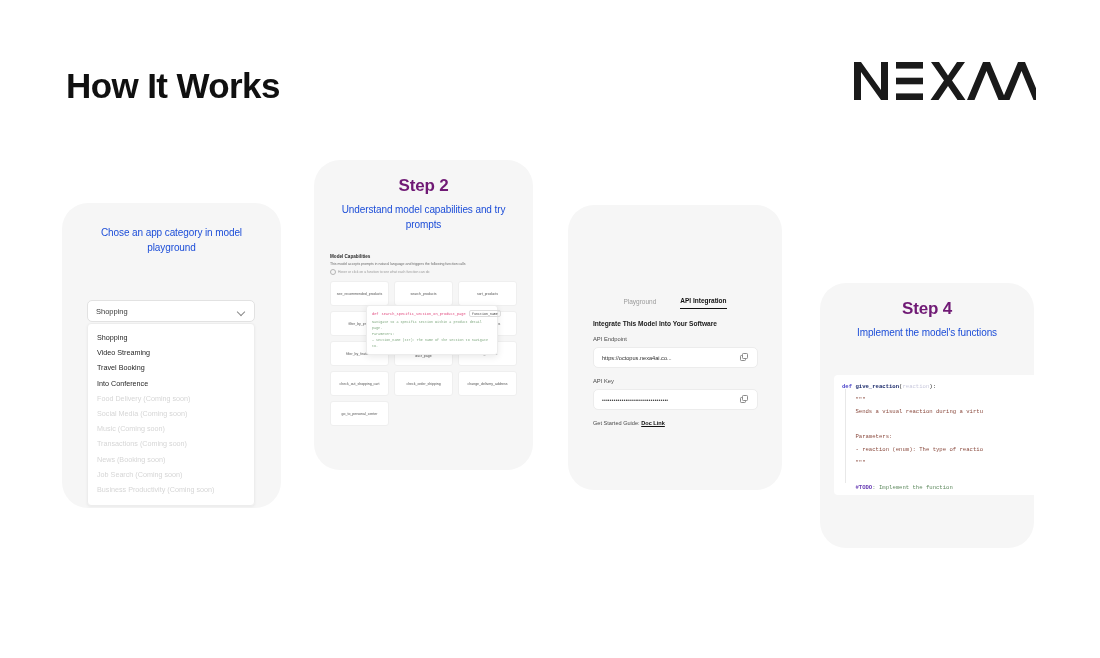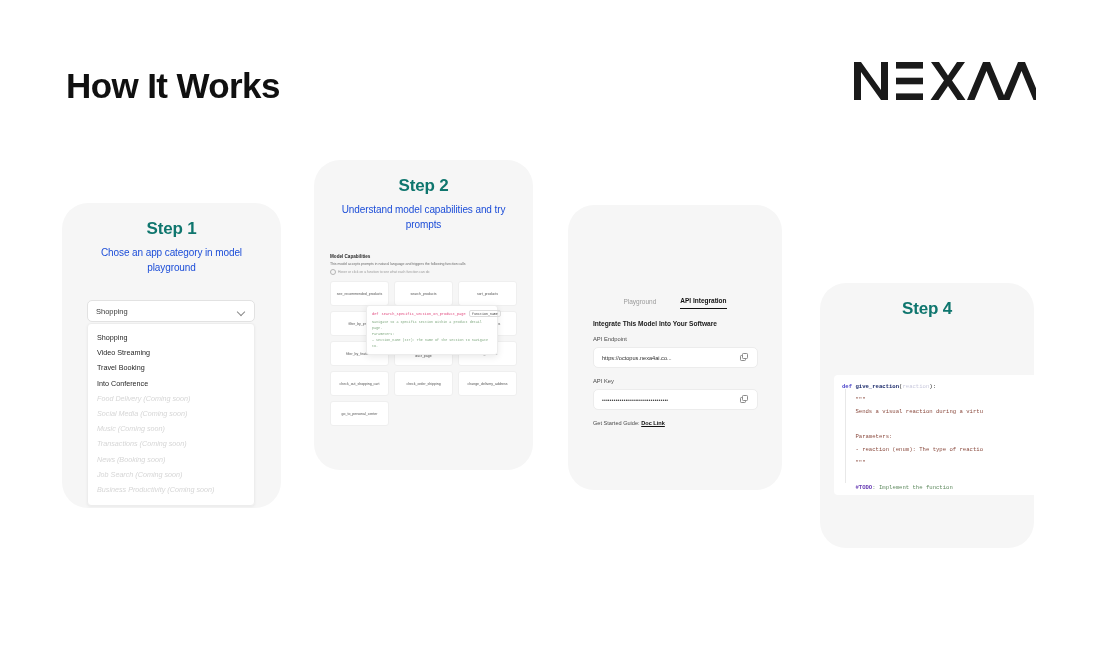--- a/index.html
+++ b/index.html
@@ -24,21 +24,21 @@
 
   
   .card{
     position:absolute;background:#f6f6f6;border-radius:26px;
     overflow:hidden;
   }
   .card-head{
     text-align:center;padding-top:16px;
   }
   .step-title{
-    font-size:17px;font-weight:bold;color:#0f766e;letter-spacing:-0.2px;
+    font-size:17px;font-weight:bold;color:#701a75;letter-spacing:-0.2px;
   }
   .step-desc{
     font-size:10px;color:#1d4ed8;line-height:1.45;margin-top:7px;
     padding:0 16px;letter-spacing:-0.1px;
   }
 
   
   #card1{left:62px;top:203px;width:219px;height:305px;}
   .select-box{
     position:absolute;left:25px;top:97px;width:168px;height:22px;
@@ -55,21 +55,21 @@
   }
   .dropdown{
     position:absolute;left:25px;top:120px;width:168px;
     background:#ffffff;border:1px solid #ededed;border-radius:4px;
     padding:6px 0 8px 0;box-sizing:border-box;
     box-shadow:0 1px 3px rgba(0,0,0,0.05);
   }
   .dd-item{
     font-size:7.2px;color:#1f1f1f;padding:3.1px 9px;white-space:nowrap;
   }
-  .dd-item.disabled{color:#d6d6d6;font-style:italic;}
+  .dd-item.disabled{color:#d6d6d6;}
 
   
   #card2{left:314px;top:160px;width:219px;height:310px;}
   .cap-panel{
     position:absolute;left:16px;top:94px;width:187px;
     background:transparent;
   }
   .cap-title{font-size:4.6px;font-weight:bold;color:#2b2b2b;margin-bottom:3px;}
   .cap-sub{font-size:3.5px;color:#6a6a6a;margin-bottom:2.5px;line-height:1.4;}
   .cap-hint{font-size:3.4px;color:#9a9a9a;display:flex;align-items:center;gap:2px;}
@@ -172,21 +172,20 @@
 
         <polygon points="129,2 136,2 152,40 144.5,40 132.5,11 120.5,40 113,40"></polygon>
 
         <polygon points="164,2 171,2 187,40 179.5,40 167.5,11 155.5,40 148,40" transform="translate(0,0)"></polygon>
       </g>
     </svg>
   </div>
 
   <div class="card" id="card1">
     <div class="card-head">
-      <div class="step-title">Step 1</div>
       <div class="step-desc">Chose an app category in model playground</div>
     </div>
     <div class="select-box">
       <span class="select-value">Shopping</span>
       <span class="chev"></span>
     </div>
     <div class="dropdown">
       <div class="dd-item">Shopping</div>
       <div class="dd-item">Video Streaming</div>
       <div class="dd-item">Travel Booking</div>
@@ -268,20 +267,21 @@
       </div>
       <div class="guide">
         <span>Get Started Guide: </span><b>Doc Link</b>
       </div>
     </div>
   </div>
 
   <div class="card" id="card4">
     <div class="card-head">
       <div class="step-title">Step 4</div>
+      <div class="step-desc">Implement the model's functions</div>
     </div>
   </div>
   <div class="code-wrap" style="left:834px;top:375px;">
     <div class="gutter"></div>
     <div class="code-line"><span class="c-kw">def</span> <span class="c-fn">give_reaction</span><span class="c-plain">(</span><span class="c-arg">reaction</span><span class="c-plain">):</span></div>
     <div class="code-line ind">    <span class="c-doc">"""</span></div>
     <div class="code-line ind">    <span class="c-doc">Sends a visual reaction during a virtu</span></div>
     <div class="code-line ind">&nbsp;</div>
     <div class="code-line ind">    <span class="c-doc">Parameters:</span></div>
     <div class="code-line ind">    <span class="c-doc">- reaction (enum): The type of reactio</span></div>

